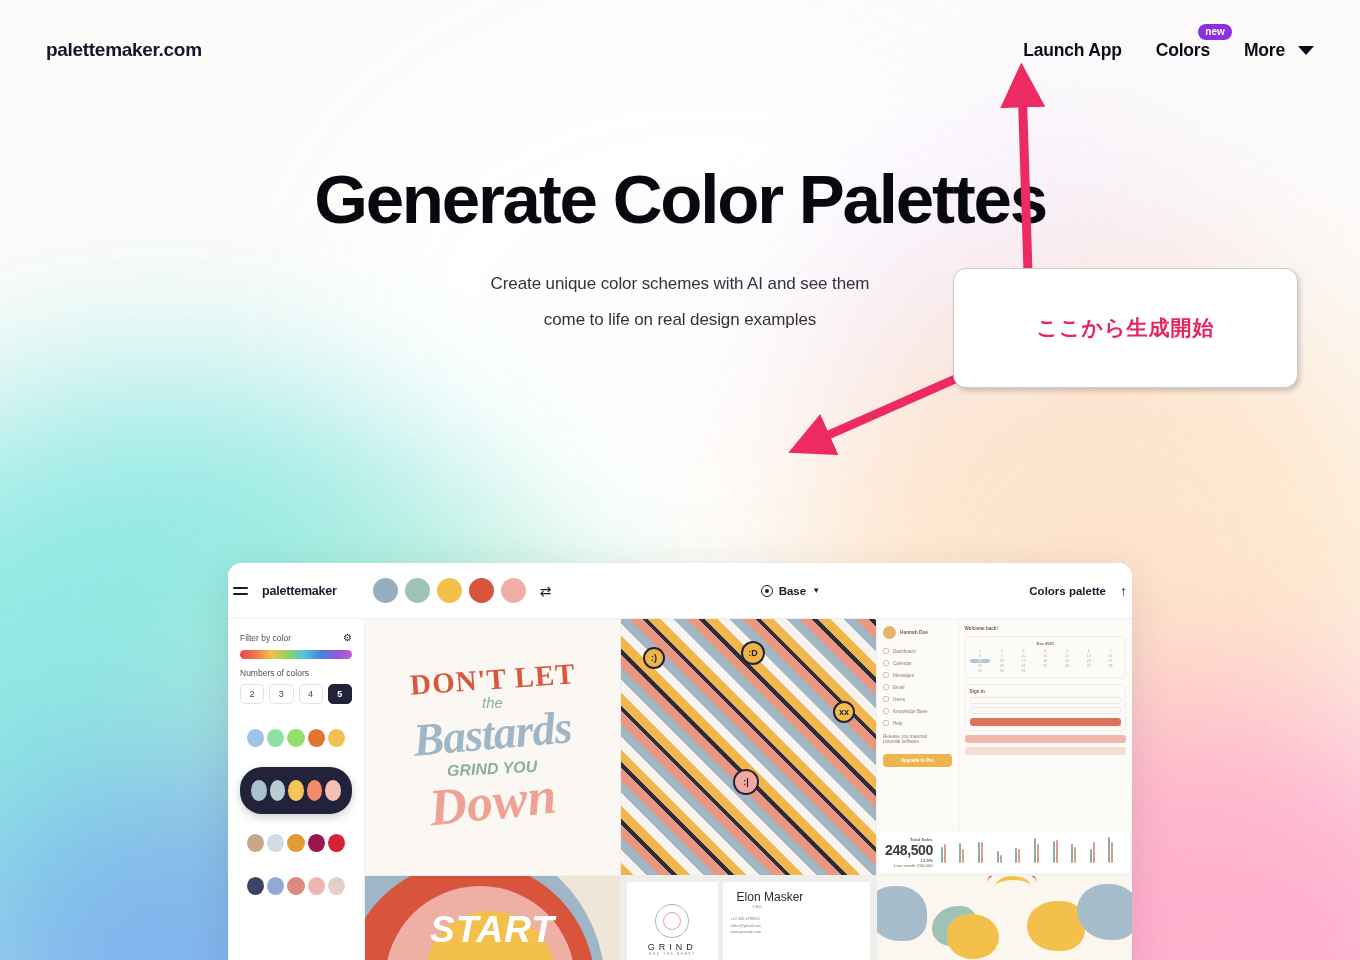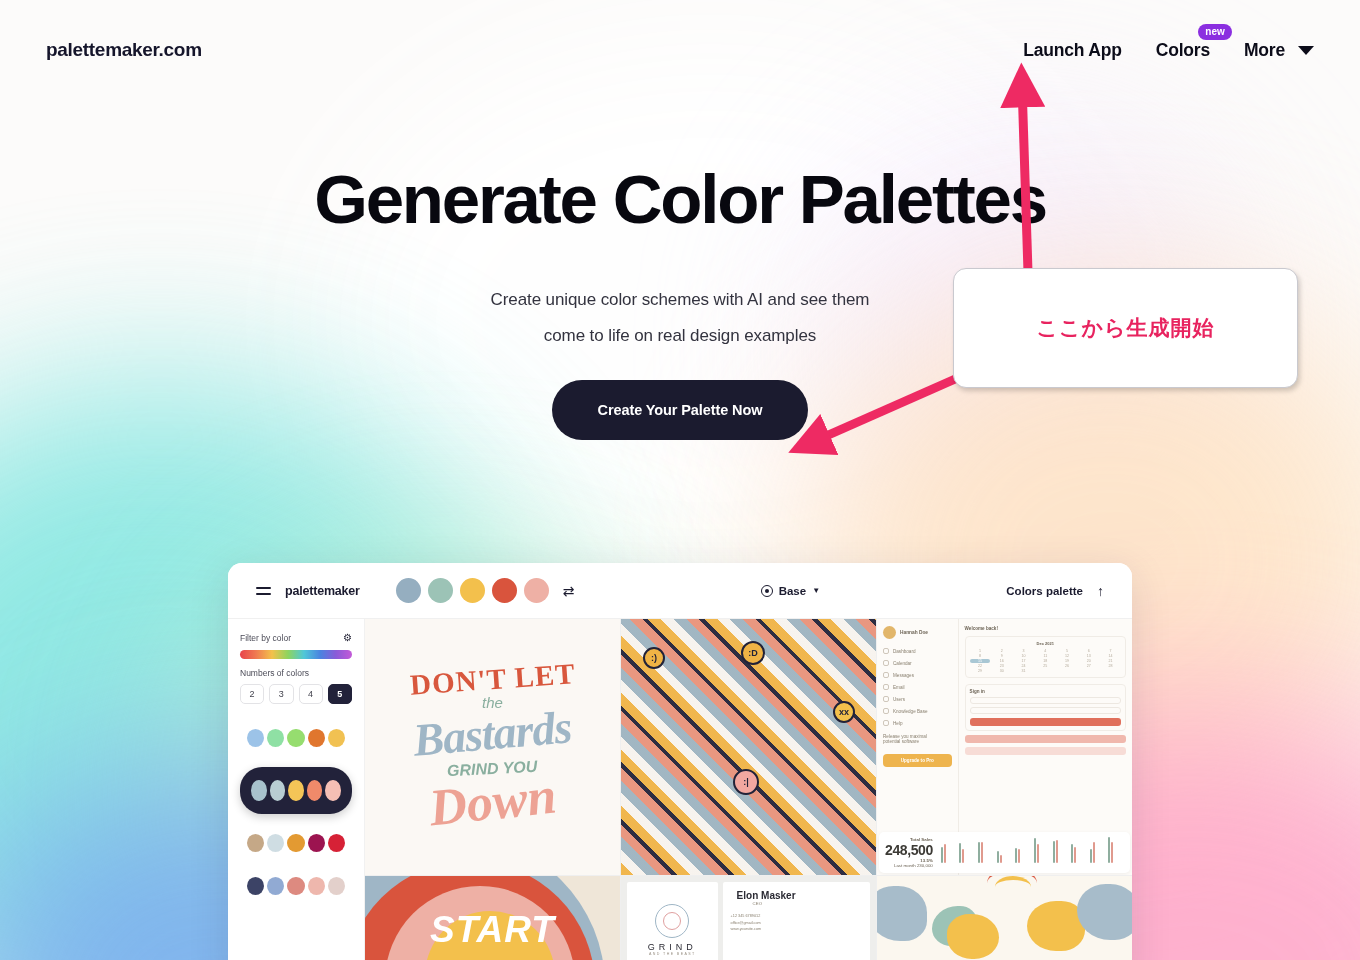--- a/index.html
+++ b/index.html
@@ -42,21 +42,21 @@
   .nav-more { display: flex; align-items: center; gap: 13px; }
   .chev { width: 0; height: 0; border-left: 8px solid transparent; border-right: 8px solid transparent; border-top: 9px solid #0c0c19; }
 
   
   #hero { position: absolute; z-index: 4; top: 160px; left: 0; right: 0; text-align: center; }
   #headline {
     font-size: 69px; font-weight: bold; line-height: 1.16; color: #08080f;
     letter-spacing: -2.2px;
   }
   #subtitle {
-    margin-top: 42px; font-size: 17px; line-height: 2.1; color: #33333f; letter-spacing: -0.1px;
+    margin-top: 26px; font-size: 17px; line-height: 2.1; color: #33333f; letter-spacing: -0.1px;
   }
   #cta {
     display: inline-block; margin-top: 27px;
     background: #1b1b2f; color: #fff; font-size: 14.5px; font-weight: bold;
     padding: 22px 46px; border-radius: 40px; border: none; cursor: pointer;
     letter-spacing: -0.1px;
   }
 
   
   #callout {
@@ -70,21 +70,21 @@
 
   
   #app {
     position: absolute; z-index: 6; left: 228px; top: 563px; width: 904px; height: 420px;
     background: #fff; border-radius: 14px 14px 0 0; overflow: hidden;
     box-shadow: 0 10px 40px rgba(40,40,70,.13);
     display: flex; flex-direction: column;
   }
   
   #app-toolbar {
-    height: 56px; display: flex; align-items: center; padding: 0 28px;
+    height: 56px; display: flex; align-items: center; padding: 0 5px;
     border-bottom: 1px solid #f0f0f0; background: #fff; flex: 0 0 auto; justify-content: center;
   }
   .hamburger { width: 15px; display: flex; flex-direction: column; gap: 4px; cursor: pointer; }
   .hamburger i { display: block; height: 2px; background: #1b1b2f; border-radius: 2px; }
   #app-brand { font-size: 12.5px; font-weight: bold; color: #1b1b2f; margin-left: 14px; letter-spacing: -0.2px; }
   #swatch-row { display: flex; align-items: center; gap: 7px; margin-left: 36px; }
   .swatch { width: 25px; height: 25px; border-radius: 50%; }
   #shuffle { margin-left: 14px; font-size: 14px; color: #1b1b2f; cursor: pointer; }
   #mixed { margin-left: auto; display: flex; align-items: center; gap: 6px; font-size: 11.5px; font-weight: bold; color: #1b1b2f; cursor: pointer; }
   #mixed .eye { width: 12px; height: 12px; border: 1.6px solid #1b1b2f; border-radius: 50% 50%; display: inline-block; position: relative; }
@@ -164,21 +164,21 @@
   .start-tile { position:absolute; inset:0; background:#efe6d8; display:flex; align-items:center; justify-content:center; overflow:hidden;}
   .arc { position:absolute; border-radius:50%; }
   .start-txt { position:relative; z-index:3; font-size:37px; font-weight:bold; color:#fff; font-style:italic; letter-spacing:1px;}
   .card-tile { position:absolute; inset:0; background:#eeeeec; display:flex; gap:5px; padding:6px; }
   .bcard { background:#fff; border-radius:2px; flex:1; display:flex; flex-direction:column; align-items:center; justify-content:center; }
   .bmark { width:34px;height:34px;border-radius:50%; border:1.4px solid #9fb6c6; position:relative;}
   .bmark::after{content:"";position:absolute;inset:7px;border:1.4px solid #e0a0a0;border-radius:50%;}
   .btitle { font-size:9px; letter-spacing:4px; color:#2a2a33; margin-top:4px;}
   .bsub { font-size:3.6px; letter-spacing:1.4px; color:#9a9184;}
   .bcard2 { flex:1.45; display:block; padding:8px; position:relative;}
-  .bname { font-size:10px; font-weight:bold; color:#2a2a33;padding-left:6px;}
+  .bname { font-size:12px; font-weight:normal; color:#2a2a33;padding-left:6px;}
   .brole { font-size:4.4px; color:#8a8070; margin-left:22px;}
   .bline { font-size:3.8px; color:#8a8070; margin-top:2.5px;}
   .abst { position:absolute; inset:0; background:#fbf7ef; overflow:hidden;}
   .ashape { position:absolute; }
 </style>
 </head>
 <body>
 
 <div id="bg">
   <div class="blob blob-white"></div>
@@ -206,21 +206,20 @@
 </header>
 
 <section id="hero">
   <h1 id="headline">
     <span>Generate Color Palettes</span><br>
   </h1>
   <p id="subtitle">
     <span>Create unique color schemes with AI and see them</span><br>
     <span>come to life on real design examples</span>
   </p>
-  <button id="cta">Create Your Palette Now</button>
 </section>
 
 <svg id="arrows" viewBox="0 0 1360 960">
   <defs>
     <marker id="ah" markerWidth="5" markerHeight="5" refX="2.6" refY="2.5" orient="auto">
       <path d="M0,0 L5,2.5 L0,5 z" fill="#ee2a63"></path>
     </marker>
   </defs>
   <line x1="1028" y1="272" x2="1022" y2="84" stroke="#ee2a63" stroke-width="9" marker-end="url(#ah)"></line>
   <line x1="962" y1="376" x2="808" y2="444" stroke="#ee2a63" stroke-width="9" marker-end="url(#ah)"></line>

